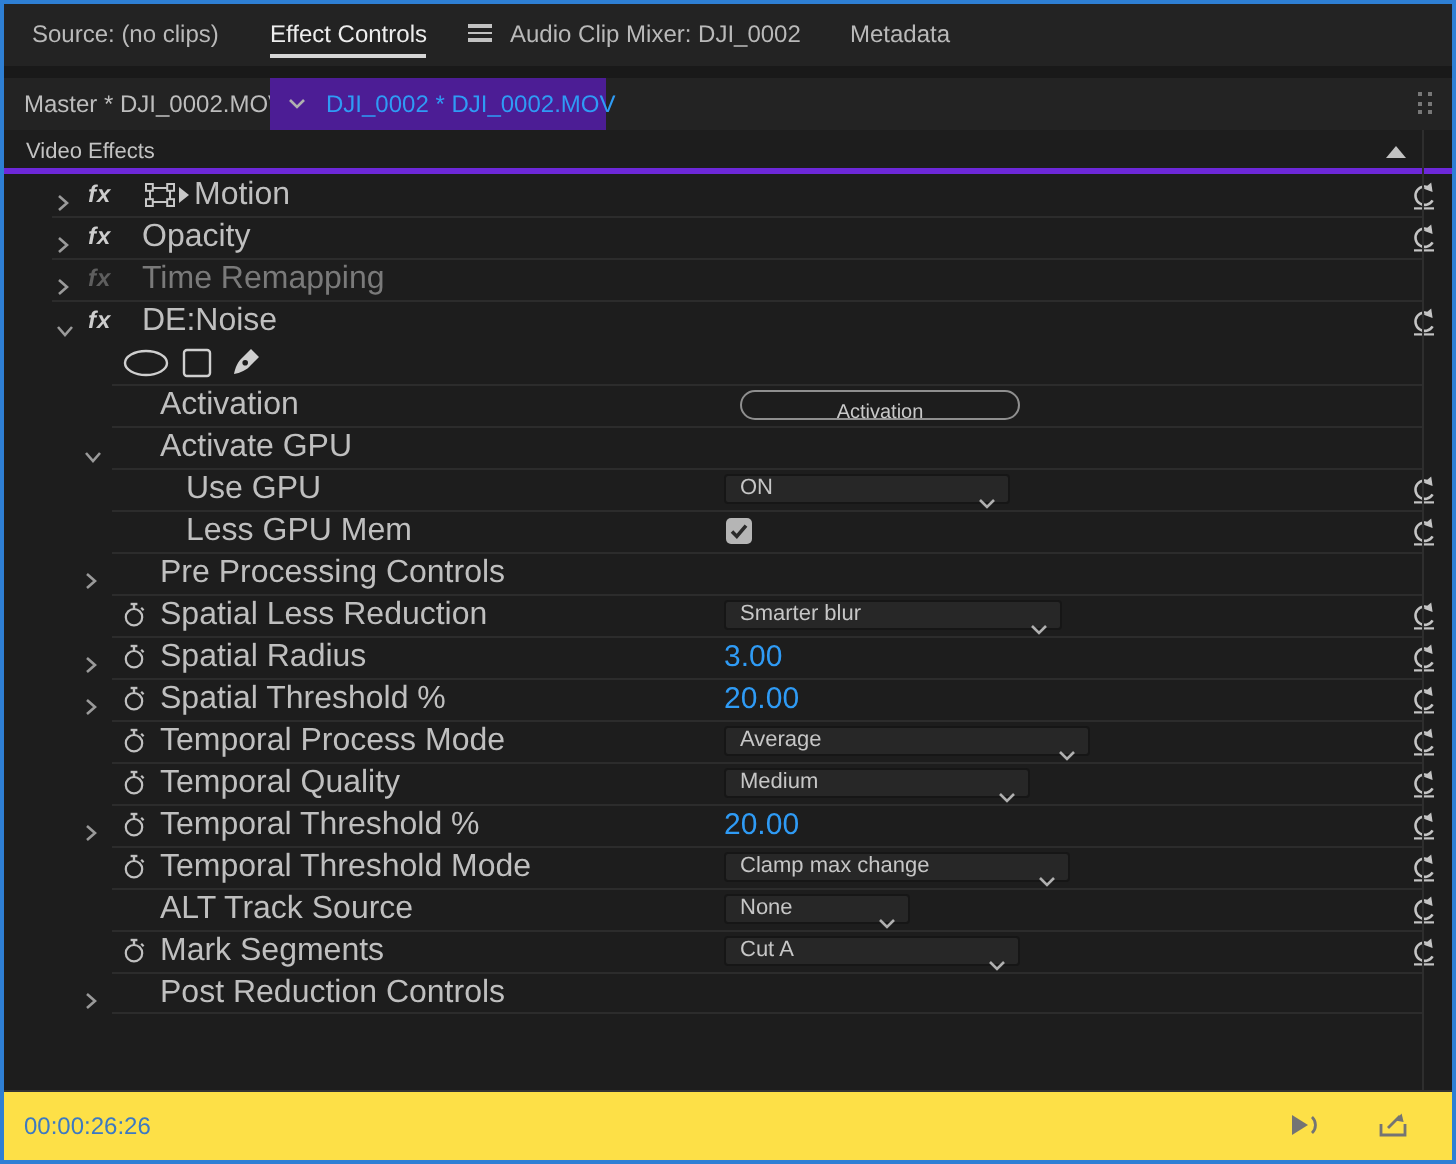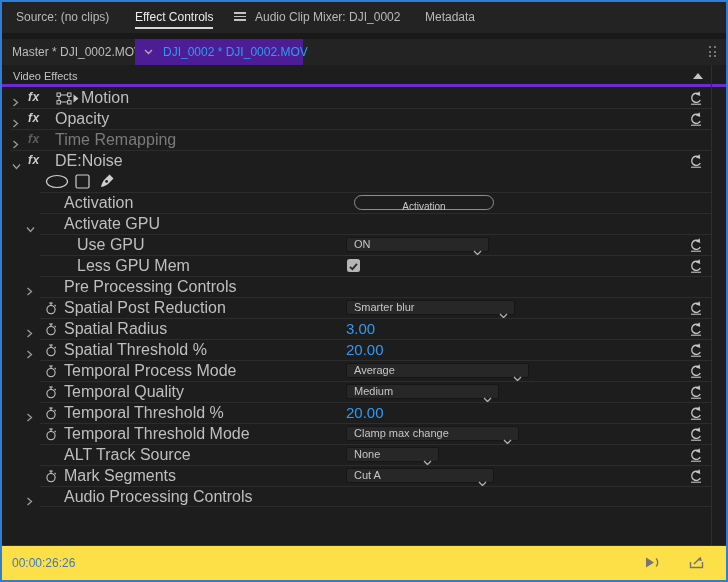--- a/index.html
+++ b/index.html
@@ -26,21 +26,21 @@
   .clip-label { position:absolute; left:28px; top:0; line-height:26px; font-size:12px; color:#2f9bf5; white-space:nowrap; }
   .grip { position:absolute; right:9px; top:7px; width:8px; height:12px; display:grid; grid-template-columns:1fr 1fr; grid-gap:2px; }
   .grip i { width:2px; height:2px; background:#777; }
   
   .content { position:absolute; left:0; top:63px; width:724px; height:481px; background:#1d1d1d; }
   .vdivider { position:absolute; left:709px; top:0; width:1px; height:481px; background:#2e2e2e; }
   .hdr { position:relative; height:22px; border-bottom:3px solid #6d28d9; }
   .hdr .t { position:absolute; left:11px; top:0; line-height:22px; font-size:11px; color:#c3c3c3; }
   .hdr .up { position:absolute; left:691px; top:8px; width:0; height:0;
              border-left:5px solid transparent; border-right:5px solid transparent; border-bottom:6px solid #c3c3c3; }
-  .row { position:relative; height:21px; }
+  .row { position:relative; height:21px;margin-left:16px; }
   .sep { position:absolute; top:0; height:1px; right:15px; background:#2c2c2c; }
   .bsep { position:absolute; bottom:0; height:1px; right:15px; background:#2c2c2c; }
   .lbl { position:absolute; top:0; line-height:21px; font-size:16px; color:#bfbfbf; white-space:nowrap; }
   .lbl.dim { color:#7a7a7a; }
   .fxb { position:absolute; left:26px; top:0; line-height:21px; font-size:12px; font-style:italic; font-weight:bold; color:#cdcdcd; letter-spacing:0.5px; }
   .fxb.dim { color:#5e5e5e; }
   .ico { position:absolute; display:block; }
   .vblue { position:absolute; left:344px; top:0; line-height:21px; font-size:15px; color:#2f9bf5; cursor:ew-resize; }
   .dd { position:absolute; left:344px; top:3px; height:15px; background:#272727; border:1px solid #161616; border-radius:2px; }
   .dd .txt { position:absolute; left:7px; top:0; line-height:13px; font-size:11px; color:#c6c6c6; white-space:nowrap; }
@@ -214,21 +214,21 @@
           <span class="lbl" style="left: 62px;">Pre Processing Controls</span>
         </div>
         <div class="row">
           <div class="sep" style="left: 38px;"></div>
           <span class="stop"><svg width="12" height="13" viewBox="0 0 12 13">
               <circle cx="6" cy="7.6" r="4.1" fill="none" stroke="#c0c0c0" stroke-width="1.1"></circle>
               <line x1="6" y1="1" x2="6" y2="3.4" stroke="#c0c0c0" stroke-width="1.2"></line>
               <line x1="4.3" y1="1" x2="7.7" y2="1" stroke="#c0c0c0" stroke-width="1.2"></line>
               <line x1="9.6" y1="2.9" x2="10.8" y2="4.1" stroke="#c0c0c0" stroke-width="1.1"></line>
             </svg></span>
-          <span class="lbl" style="left: 62px;">Spatial Post Reduction</span>
+          <span class="lbl" style="left: 62px;">Spatial Less Reduction</span>
           <div class="dd" style="width: 169px;">
             <span class="txt">Smarter blur</span>
             <span class="chev"><svg width="9" height="6" viewBox="0 0 9 6">
                 <polyline points="1,1 4.5,4.5 8,1" fill="none" stroke="#b0b0b0" stroke-width="1.3"></polyline>
               </svg></span>
           </div>
           <span class="reset"><svg width="14" height="14" viewBox="0 0 14 14">
               <path d="M11.3 9.2 A4.6 4.6 0 1 1 10.4 3.4" fill="none" stroke="#c4c4c4" stroke-width="1.3"></path>
               <polygon points="10.6,0.3 11.3,5.0 6.9,3.4" fill="#c4c4c4"></polygon>
               <line x1="2" y1="13.2" x2="12" y2="13.2" stroke="#c4c4c4" stroke-width="1.1"></line>
@@ -389,21 +389,21 @@
               <polygon points="10.6,0.3 11.3,5.0 6.9,3.4" fill="#c4c4c4"></polygon>
               <line x1="2" y1="13.2" x2="12" y2="13.2" stroke="#c4c4c4" stroke-width="1.1"></line>
             </svg></span>
         </div>
         <div class="row">
           <div class="sep" style="left: 38px;"></div>
           <div class="bsep" style="left: 38px;"></div>
           <span class="twirl" style="left: 24px;"><svg width="7" height="9" viewBox="0 0 7 9">
               <polyline points="1.5,1 5.5,4.5 1.5,8" fill="none" stroke="#9a9a9a" stroke-width="1.3"></polyline>
             </svg></span>
-          <span class="lbl" style="left: 62px;">Audio Processing Controls</span>
+          <span class="lbl" style="left: 62px;">Post Reduction Controls</span>
         </div>
       </div>
     <div class="vdivider"></div>
   </div>
 
   <div class="footer">
     <span class="tc">00:00:26:26</span>
     <svg class="f-ico" style="right:64px" width="17" height="13" viewBox="0 0 17 13">
       <polygon points="1,1.5 9,6.5 1,11.5" fill="#747474"></polygon>
       <path d="M11 2.5 A5.5 5.5 0 0 1 11 10.5" fill="none" stroke="#747474" stroke-width="1.4"></path>

